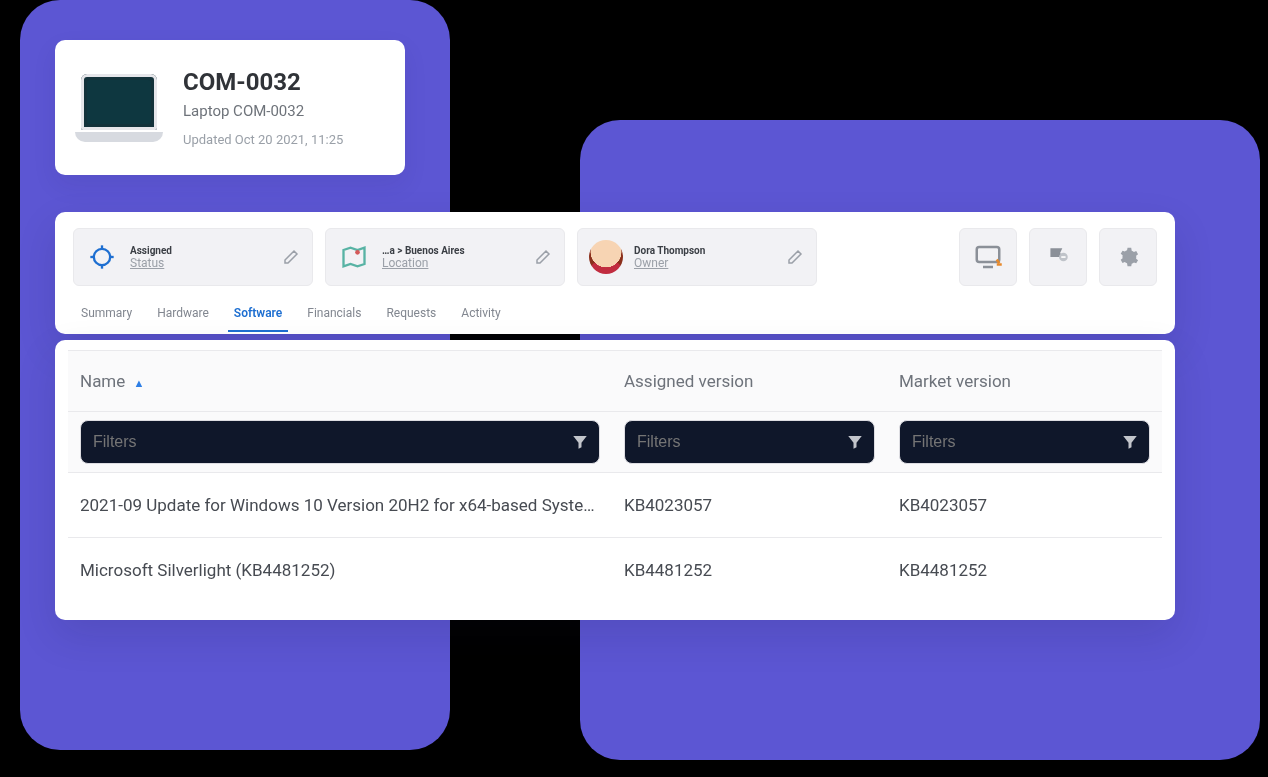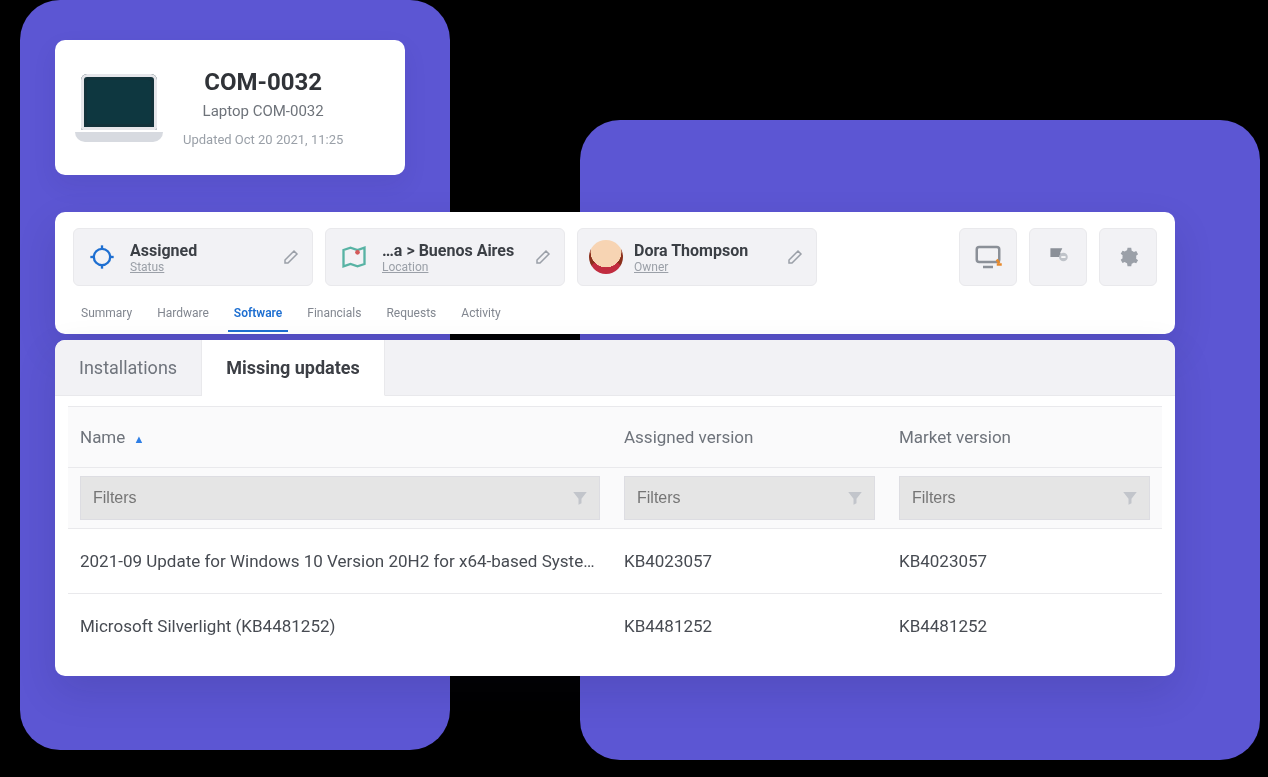--- a/index.html
+++ b/index.html
@@ -38,21 +38,20 @@
     position:absolute;
     left:55px; top:40px;
     width:350px; height:135px;
     background:#FFFFFF;
     border-radius:10px;
     box-shadow: 0 10px 25px rgba(35,30,80,.08);
     display:flex;
     align-items:center;
     gap:20px;
     padding:0 20px;
-    text-align:center;
   }
   .asset-icon{
     width:88px;height:68px;
     position:relative;
     flex:0 0 auto;
   }
   .asset-icon .lid{
     position:absolute;
     left:6px;top:0;right:6px;height:56px;
     background:#13323A;
@@ -106,21 +105,21 @@
     position:relative;
   }
   .pill .ic{
     width:36px;height:36px;
     display:flex;align-items:center;justify-content:center;
     color:#58B3A4;
     font-size:24px;
   }
   .pill .stack{ flex:1; min-width:0; }
   .pill .primary{
-    font-size:16px; font-weight:700; color:#3B3F45;
+    font-size:10px; font-weight:700; color:#3B3F45;
     white-space:nowrap; overflow:hidden; text-overflow:ellipsis;
   }
   .pill .secondary{ font-size:12px; color:#9BA0A8;text-decoration:underline; }
   .pill .editbtn{
     width:22px;height:22px;color:#9BA0A8;
     display:flex;align-items:center;justify-content:center;
     cursor:pointer;
   }
   .avatar-face{
     width:34px;height:34px;border-radius:50%;
@@ -207,22 +206,22 @@
     border-top:1px solid var(--panel-border);
     border-bottom:1px solid var(--panel-border);
   }
   .tbl th.name{ width:60%; }
   .tbl th .sortmark{ color:#2E7EE5; font-size:11px; margin-left:4px;}
   .filter-row td{ padding:8px 12px; background:#FAFAFB; border-bottom:1px solid var(--panel-border);}
   .filterbox{
     display:flex;align-items:center;
     height:44px;
     border:1px solid var(--input-border);
-    border-radius:0;
-    background:#e5e5e5;
+    border-radius:8px;
+    background:#0f172a;
     padding:0 10px;
   }
   .filterbox input{
     flex:1; border:none; outline:none; font-size:16px; color:#6E737B; background:transparent;
   }
   .filterbox .funnel{ color:#C2C5CB; }
   .tbl tbody.data tr td{
     padding:22px 12px;
     font-size:17px;
     color:#474B52;
@@ -344,24 +343,20 @@
     <div class="tab">Summary</div>
     <div class="tab">Hardware</div>
     <div class="tab active">Software</div>
     <div class="tab">Financials</div>
     <div class="tab">Requests</div>
     <div class="tab">Activity</div>
   </div>
 </div>
 
 <div class="table-panel">
-  <div class="subtabs">
-    <div class="st">Installations</div>
-    <div class="st active">Missing updates</div>
-  </div>
 
   <table class="tbl">
     <thead>
       <tr>
         <th class="name">
           <span>Name</span>
           <span class="sortmark">▲</span>
         </th>
         <th>
           <span>Assigned version</span>

